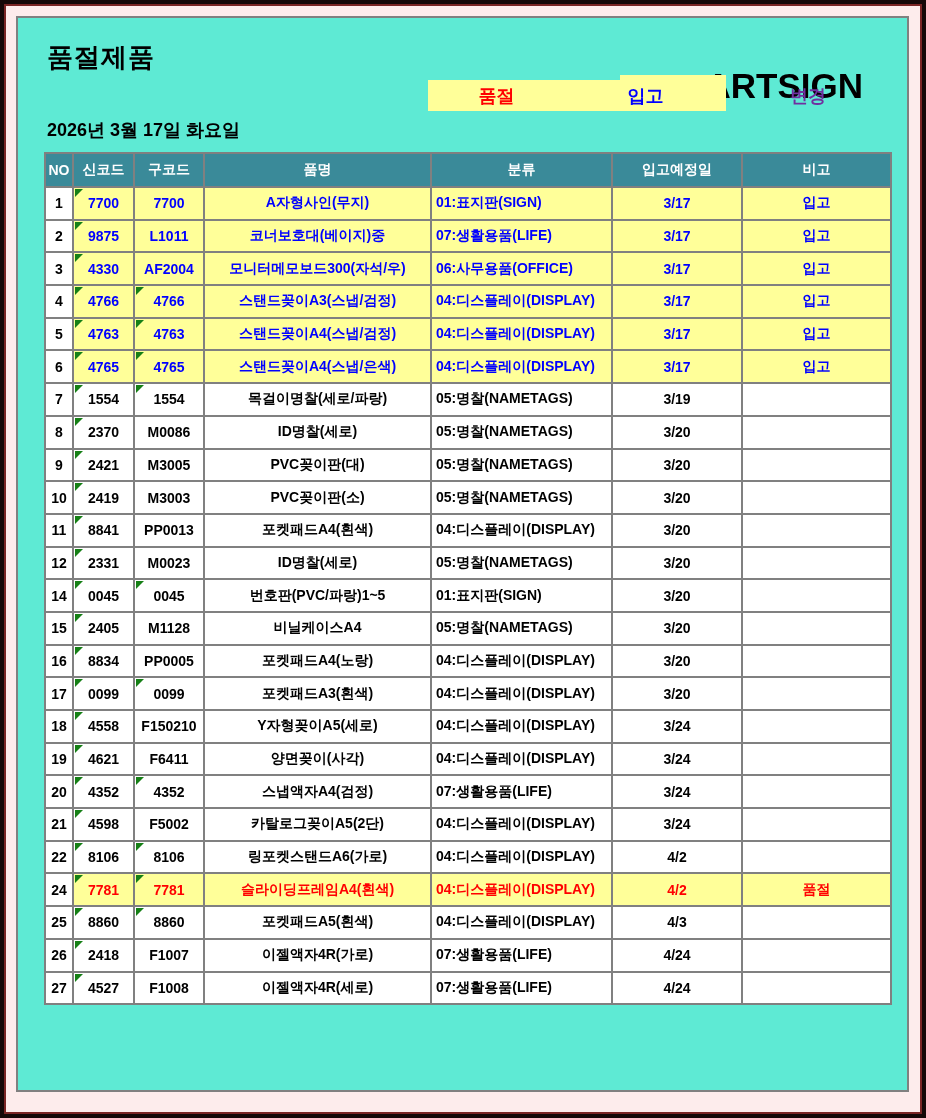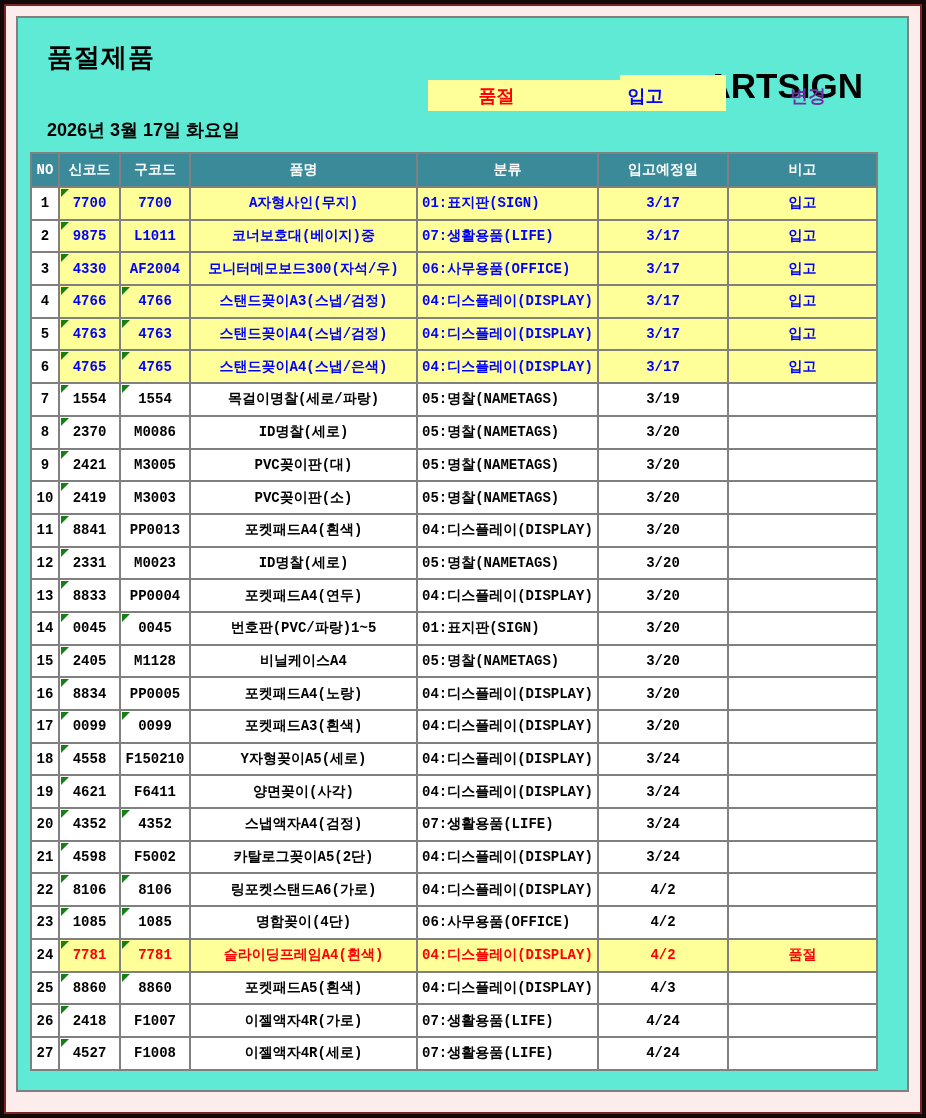--- a/index.html
+++ b/index.html
@@ -41,22 +41,22 @@
   .legend-arrival{left:60%;width:26%;color:var(--arrival_text,#0000ff);}
   .legend-change{
     position:absolute;left:745px;top:66px;width:90px;text-align:center;
     font-size:18px;font-weight:bold;color:var(--change_text,#7030a0);
   }
   .date-line{
     position:absolute;left:29px;top:100px;
     font-size:18px;font-weight:bold;color:#000;
   }
   .stock-table{
-    position:absolute;left:12px;top:134px;
-    border-collapse:collapse;table-layout:fixed;width:846px;font-family:Liberation Mono, monospace;
+    position:absolute;left:26px;top:134px;
+    border-collapse:collapse;table-layout:fixed;width:846px;
   }
   .stock-table th,.stock-table td{
     border:2px solid var(--grid,#808080);
     font-size:14px;font-weight:bold;text-align:center;vertical-align:middle;
     overflow:hidden;white-space:nowrap;position:relative;padding:0;
   }
   .stock-table th{
     background:var(--header_bg,#3a8a99);color:#ffffff;height:32px;
   }
   .stock-table td{height:30.7px;background:#ffffff;color:#000;}
@@ -214,29 +214,20 @@
         <tr class="normal">
     <td class="no-cell">12</td>
     <td class="tri">2331</td>
     <td>M0023</td>
     <td>ID명찰(세로)</td>
     <td class="cat-cell">05:명찰(NAMETAGS)</td>
     <td>3/20</td>
     <td></td>
   </tr>
         <tr class="normal">
-    <td class="no-cell">13</td>
-    <td class="tri">8833</td>
-    <td>PP0004</td>
-    <td>포켓패드A4(연두)</td>
-    <td class="cat-cell">04:디스플레이(DISPLAY)</td>
-    <td>3/20</td>
-    <td></td>
-  </tr>
-        <tr class="normal">
     <td class="no-cell">14</td>
     <td class="tri">0045</td>
     <td class="tri">0045</td>
     <td>번호판(PVC/파랑)1~5</td>
     <td class="cat-cell">01:표지판(SIGN)</td>
     <td>3/20</td>
     <td></td>
   </tr>
         <tr class="normal">
     <td class="no-cell">15</td>
@@ -303,29 +294,20 @@
   </tr>
         <tr class="normal">
     <td class="no-cell">22</td>
     <td class="tri">8106</td>
     <td class="tri">8106</td>
     <td>링포켓스탠드A6(가로)</td>
     <td class="cat-cell">04:디스플레이(DISPLAY)</td>
     <td>4/2</td>
     <td></td>
   </tr>
-        <tr class="normal">
-    <td class="no-cell">23</td>
-    <td class="tri">1085</td>
-    <td class="tri">1085</td>
-    <td>명함꽂이(4단)</td>
-    <td class="cat-cell">06:사무용품(OFFICE)</td>
-    <td>4/2</td>
-    <td></td>
-  </tr>
         <tr class="soldout">
     <td class="no-cell">24</td>
     <td class="tri">7781</td>
     <td class="tri">7781</td>
     <td>슬라이딩프레임A4(흰색)</td>
     <td class="cat-cell">04:디스플레이(DISPLAY)</td>
     <td>4/2</td>
     <td>품절</td>
   </tr>
         <tr class="normal">

